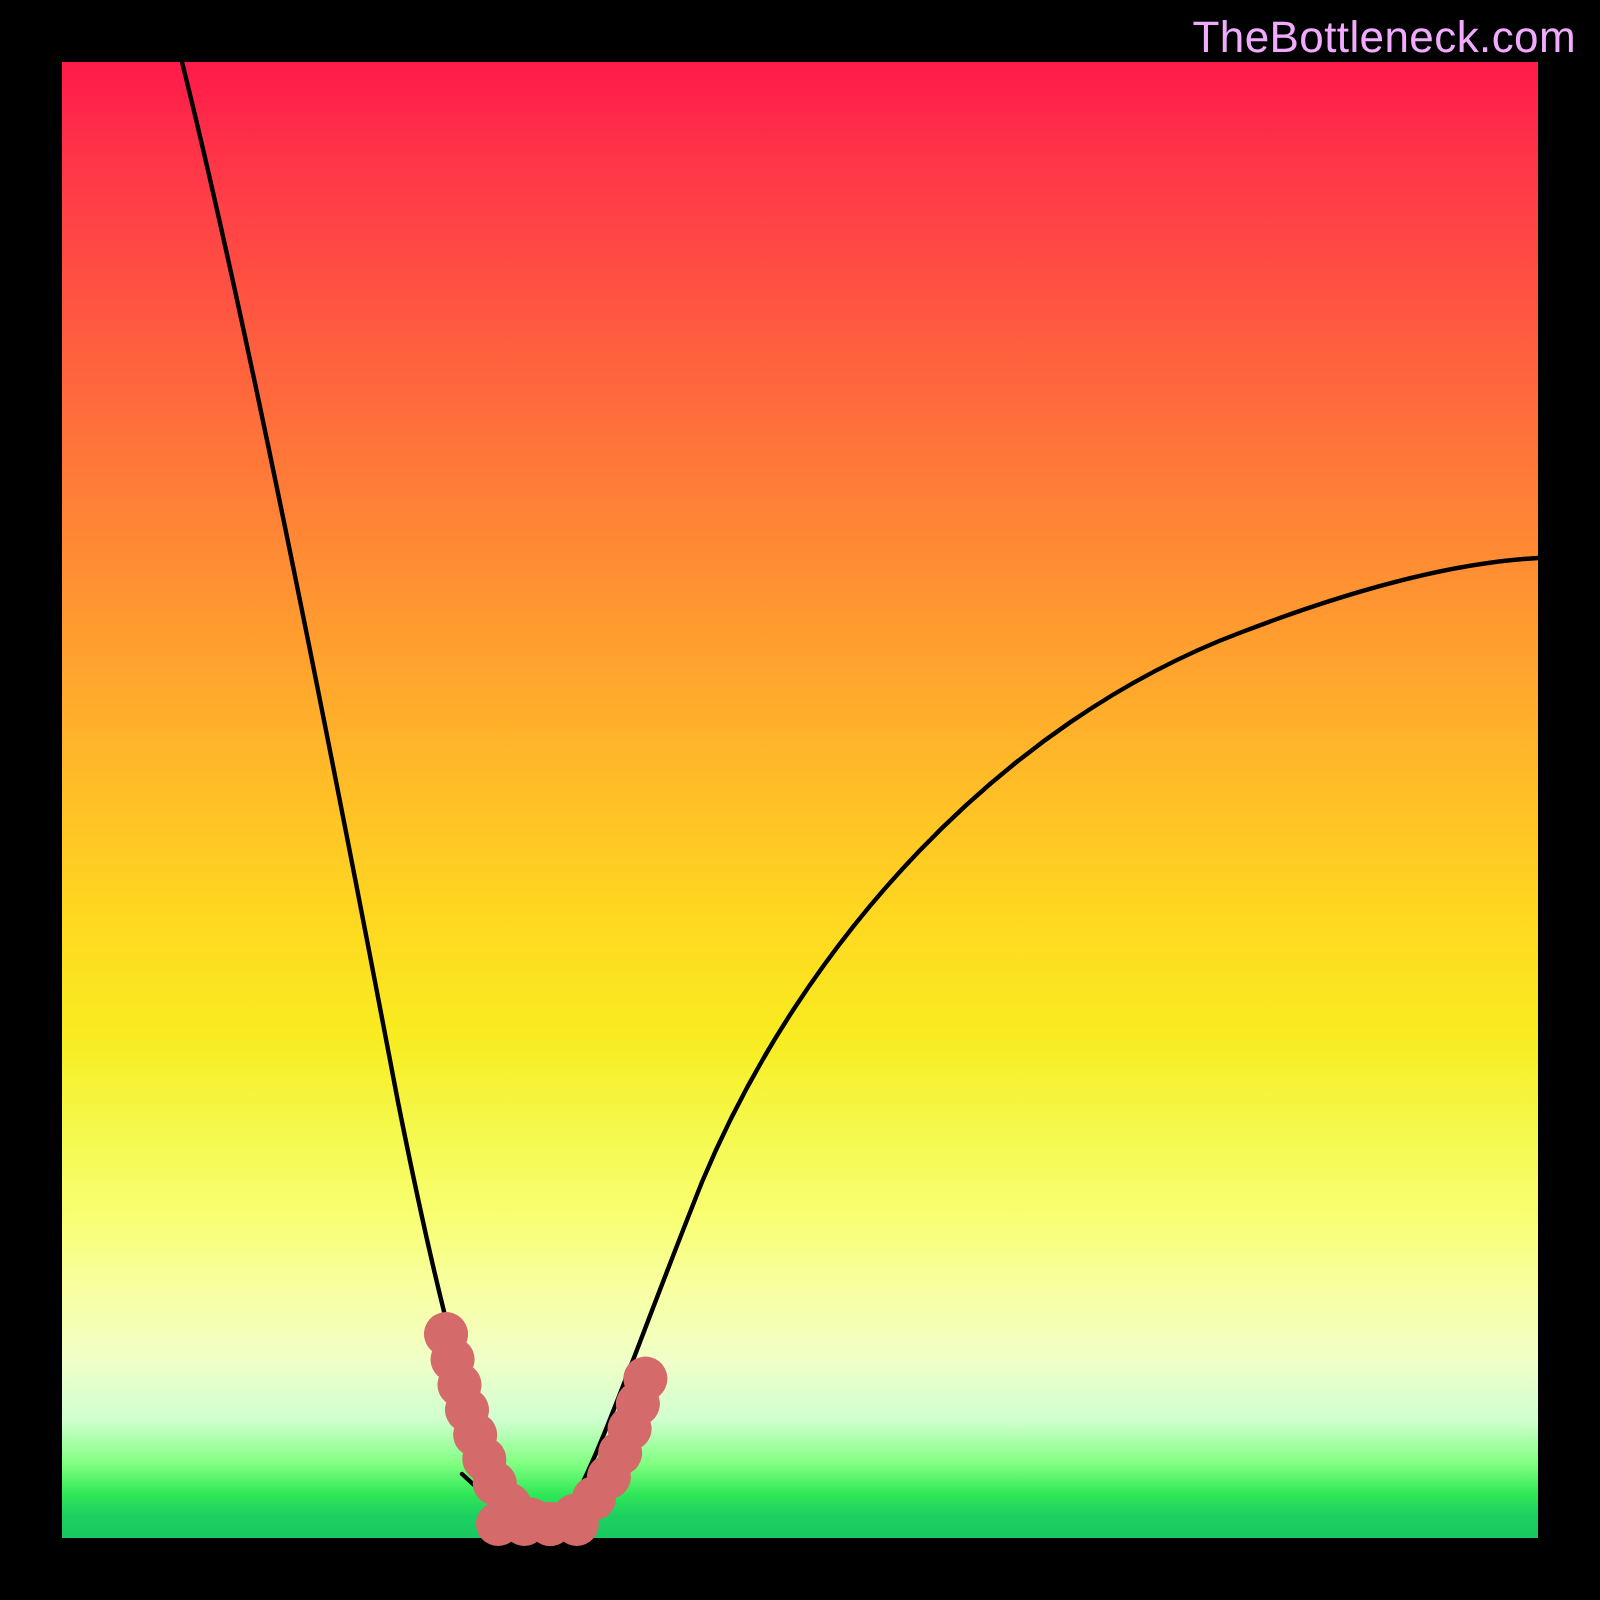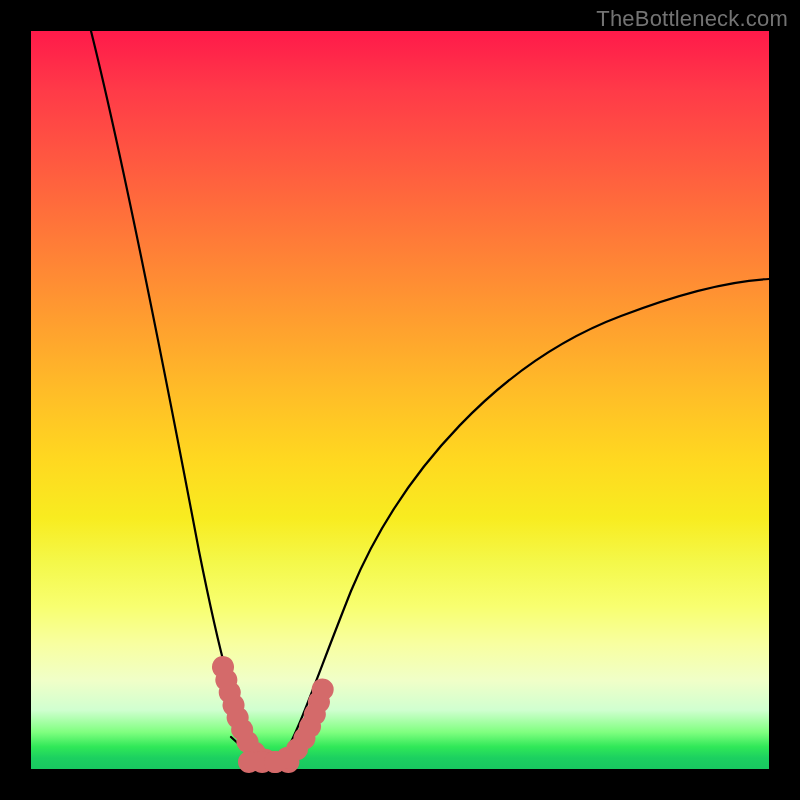--- a/index.html
+++ b/index.html
@@ -4,21 +4,21 @@
 <style>
   * { margin: 0; padding: 0; box-sizing: border-box; }
   html, body { width: 800px; height: 800px; background: #000; overflow: hidden; }
   .wrap { position: relative; width: 800px; height: 800px; background: #000; }
   .watermark {
     position: absolute;
     top: 6px;
     right: 12px;
     font-family: Arial, sans-serif;
     font-size: 22px;
-    color: #737373;
+    color: #f0abfc;
     letter-spacing: 0.2px;
     z-index: 10;
   }
   .plot {
     position: absolute;
     left: 31px;
     top: 31px;
     width: 738px;
     height: 738px;
     background: linear-gradient(to bottom,

